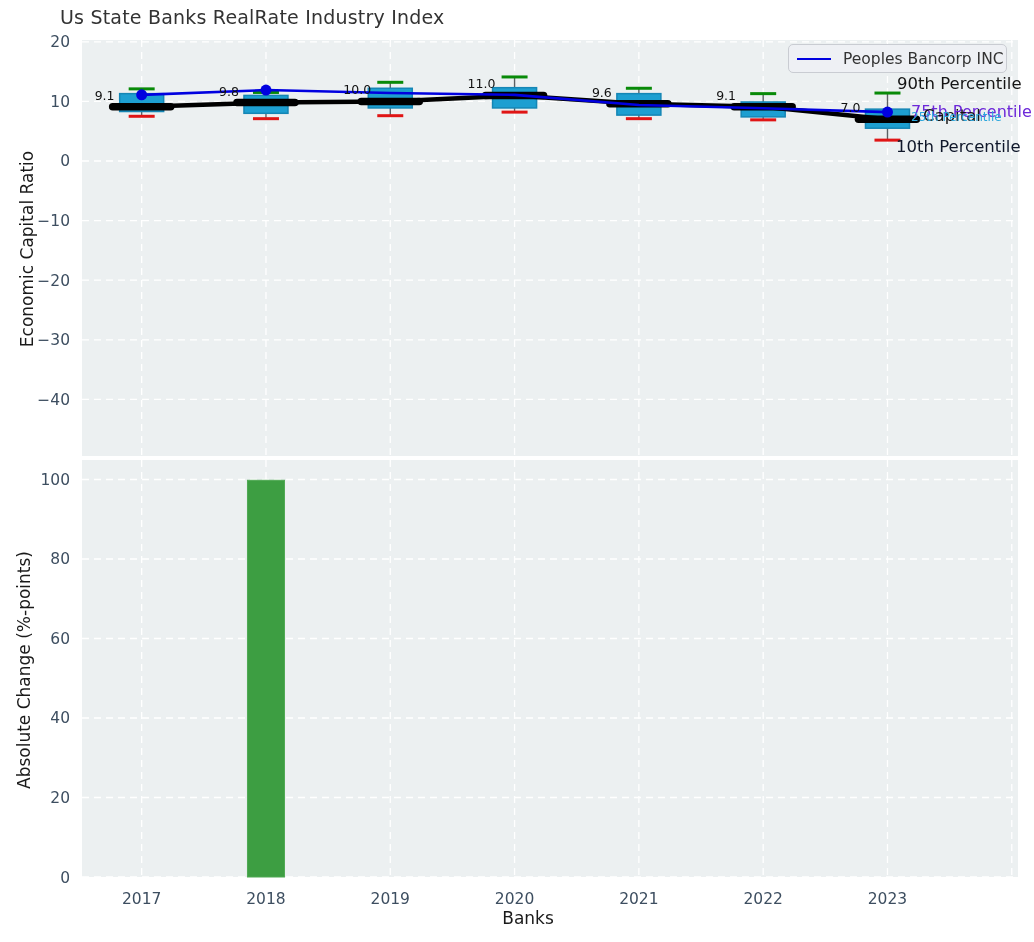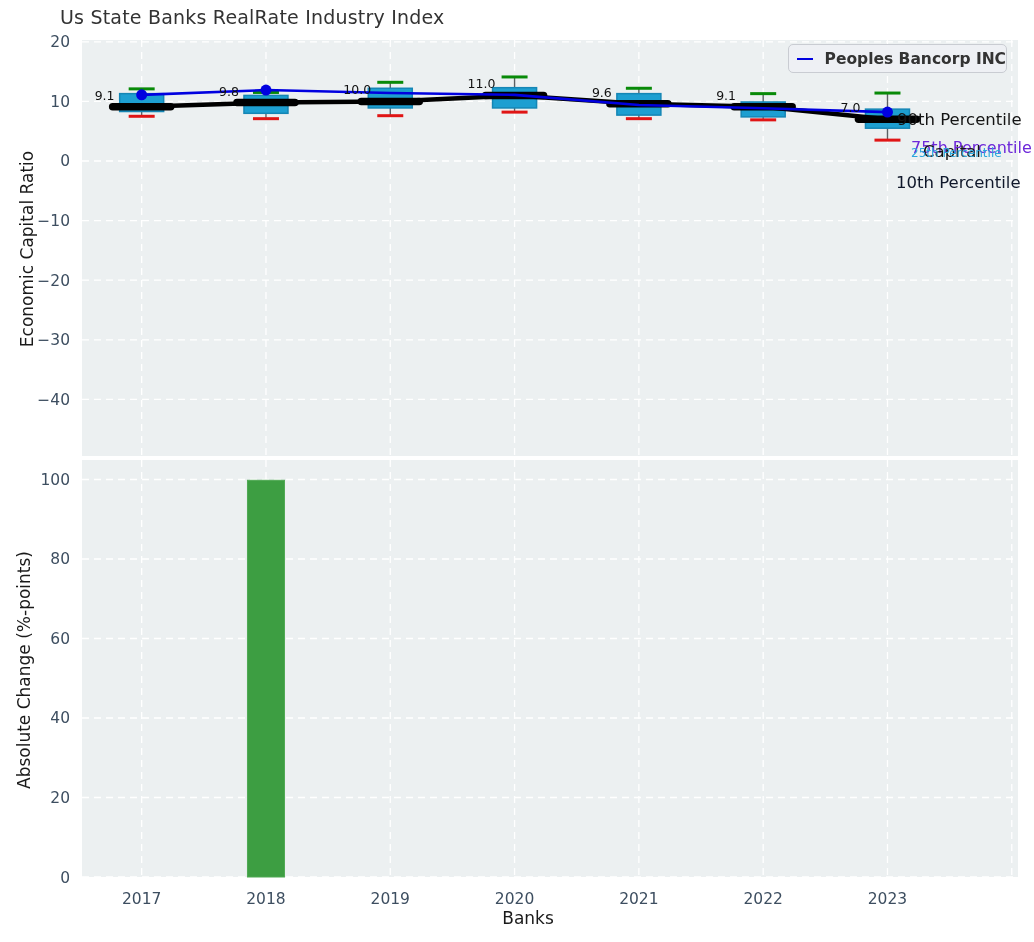--- a/index.html
+++ b/index.html
@@ -39,40 +39,38 @@
   .legend {
     position: absolute;
     left: 788px; top: 44px;
     width: 219px; height: 29px;
     background: rgba(238, 240, 244, 0.92);
     border: 1px solid #c9ccd2;
     border-radius: 5px;
     display: flex;
     align-items: center;
     box-sizing: border-box;
-    font-weight: bold;
   }
   .legend-line {
     display: inline-block;
     width: 34px; height: 0;
     border-top: 2.6px solid #0000e0;
     margin-left: 8px;
   }
   .legend-text {
     margin-left: 12px;
     font-size: 15.5px;
     color: #333333;
     white-space: nowrap;
   }
   .anno {
     position: absolute;
     white-space: nowrap;
     font-size: 16.5px;
     color: #141414;
-    margin-top: 36px;
   }
   .anno-90  { left: 897px; top: 74px; }
   .anno-75  { left: 911px; top: 102px; font-size: 16px; }
   .anno-med { left: 923px; top: 106px; }
   .anno-25  { left: 911px; top: 110px; font-size: 12px; }
   .anno-10  { left: 896px; top: 137px; }
 </style>
 </head>
 <body>
 

